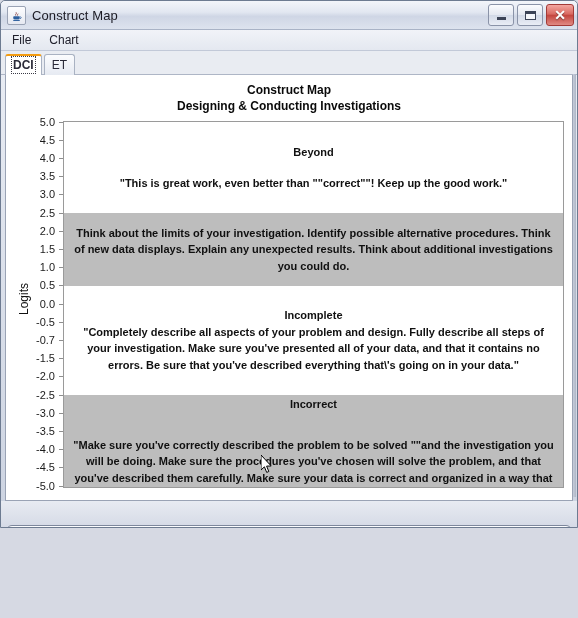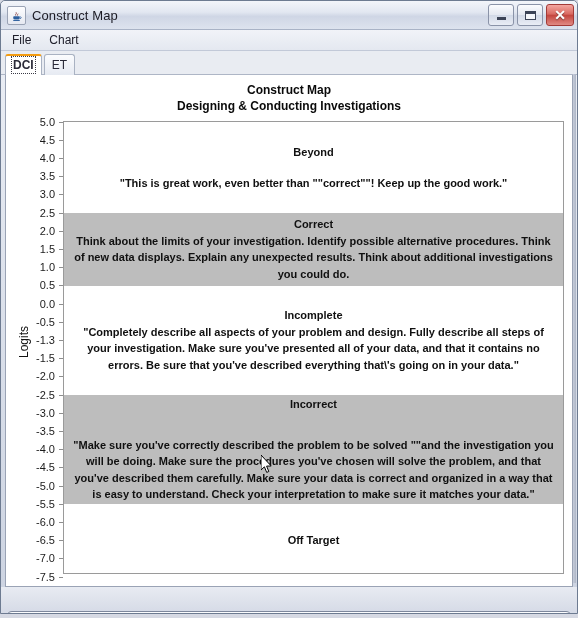--- a/index.html
+++ b/index.html
@@ -13,21 +13,21 @@
     overflow: hidden;
     font-family: "Liberation Sans", sans-serif;
     -webkit-font-smoothing: none;
   }
 
   
   .window {
     position: absolute;
     left: 0; top: 0;
     width: 578px;
-    height: 614px;
+    height: 528px;
     box-sizing: border-box;
     border: 1px solid #6d7b91;
     border-radius: 5px 5px 0 0;
     background: linear-gradient(to bottom, #eef1f7 0%, #dde2ec 45%, #ccd3e1 100%);
     display: flex;
     flex-direction: column;
     overflow: hidden;
   }
 
   
@@ -391,21 +391,21 @@
             </div>
             <div class="tick" style="top: 183px;">
               <span class="tick-label">0.0</span>
               <span class="tick-mark"></span>
             </div>
             <div class="tick" style="top: 201.2px;">
               <span class="tick-label">-0.5</span>
               <span class="tick-mark"></span>
             </div>
             <div class="tick" style="top: 219.4px;">
-              <span class="tick-label">-1.3</span>
+              <span class="tick-label">-0.7</span>
               <span class="tick-mark"></span>
             </div>
             <div class="tick" style="top: 237.6px;">
               <span class="tick-label">-1.5</span>
               <span class="tick-mark"></span>
             </div>
             <div class="tick" style="top: 255.8px;">
               <span class="tick-label">-2.0</span>
               <span class="tick-mark"></span>
             </div>
@@ -456,21 +456,20 @@
           </div>
       </div>
 
       <div class="plot">
         <div id="bands">
             <div class="band plain spaced" style="top: 0px; height: 91px;">
               <span class="band-label">Beyond</span>
               <span class="band-desc">"This is great work, even better than ""correct""! Keep up the good work."</span>
             </div>
             <div class="band shaded" style="top: 91px; height: 72.8px;">
-              <span class="band-label">Correct</span>
               <span class="band-desc">Think about the limits of your investigation. Identify possible alternative procedures. Think of new data displays. Explain any unexpected results. Think about additional investigations you could do.</span>
             </div>
             <div class="band plain" style="top: 163.8px; height: 109.2px;">
               <span class="band-label">Incomplete</span>
               <span class="band-desc">"Completely describe all aspects of your problem and design. Fully describe all steps of your investigation. Make sure you've presented all of your data, and that it contains no errors. Be sure that you've described everything that\'s going on in your data."</span>
             </div>
             <div class="band shaded" style="top: 273px; height: 109.2px; gap: 24px;">
               <span class="band-label">Incorrect</span>
               <span class="band-desc">"Make sure you've correctly described the problem to be solved ""and the investigation you will be doing. Make sure the procedures you've chosen will solve the problem, and that you've described them carefully. Make sure your data is correct and organized in a way that is easy to understand. Check your interpretation to make sure it matches your data."</span>
             </div>

